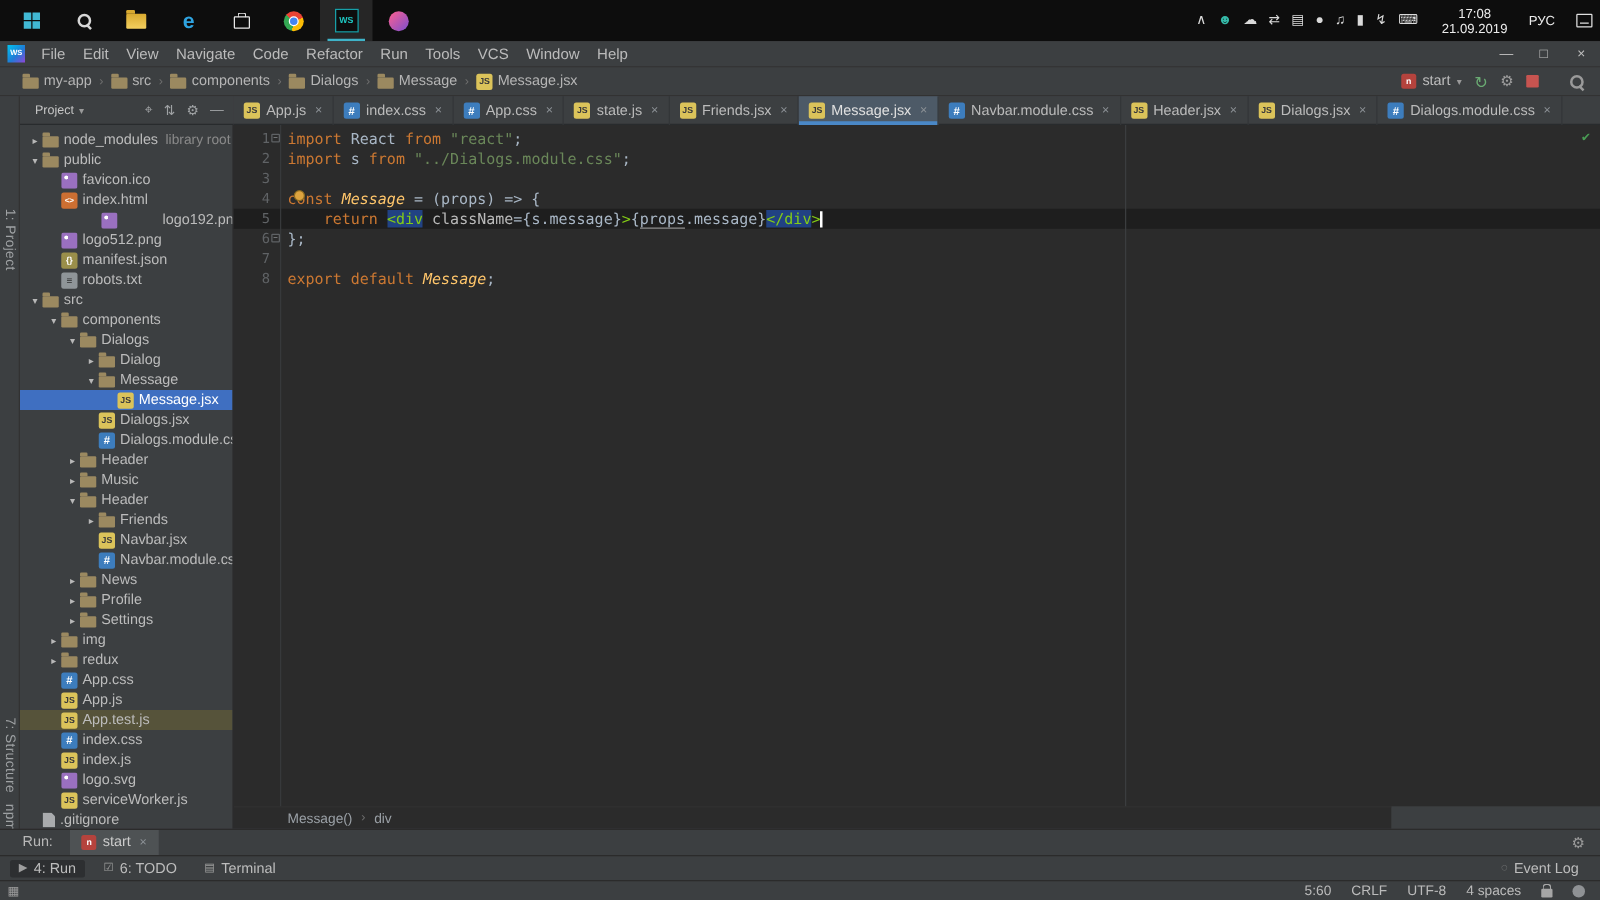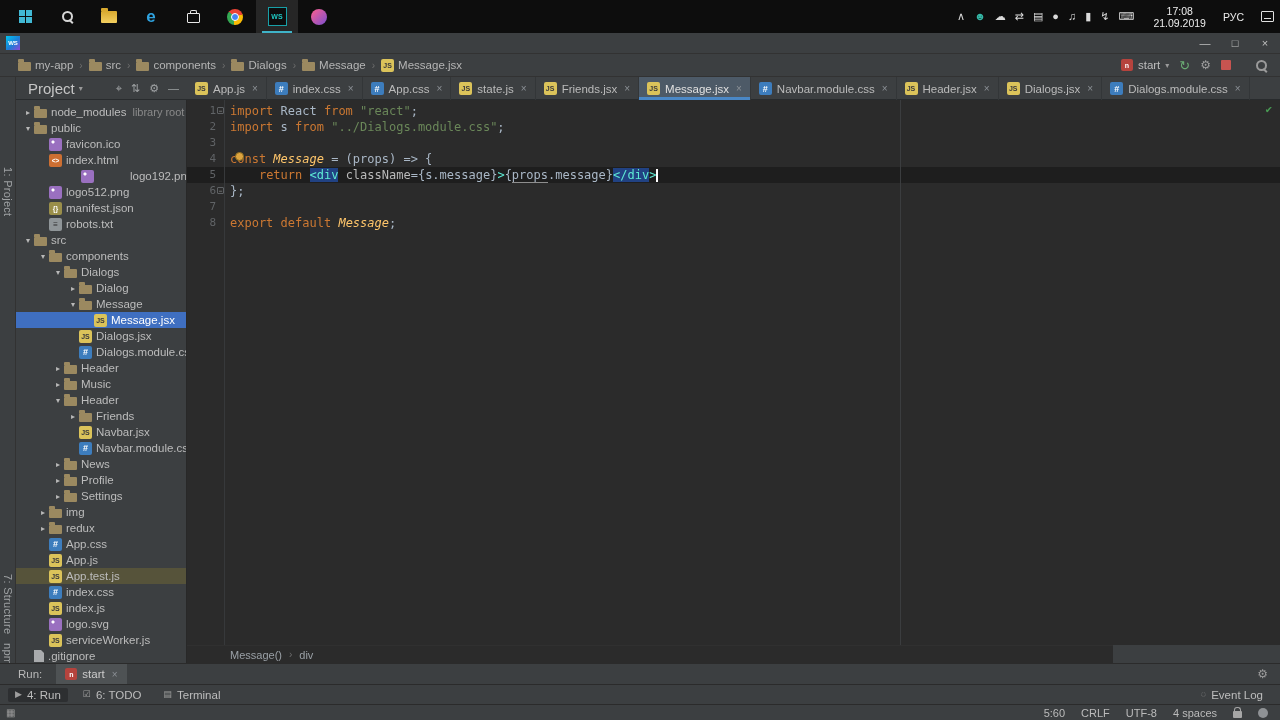--- a/index.html
+++ b/index.html
@@ -55,21 +55,21 @@
   .gear { color:#9e9e9e; font-size:12px; line-height:1; }
   .stop-sq { width:10px; height:10px; background:#c75450; border-radius:1px; display:inline-block; }
   .nav-mag { margin-left:14px; }
 
   
   .stripe-left { position:absolute; left:0; top:77px; width:16px; height:586px; background:#3c3f41; border-right:1px solid #323232; }
   .v-label { position:absolute; left:2px; writing-mode:vertical-rl; font-size:11px; color:#9fa2a4; letter-spacing:.3px; white-space:nowrap; }
 
   
   .project-header { position:absolute; left:16px; top:77px; width:171px; height:23px; background:#3c3f41; border-bottom:1px solid #282b2d; display:flex; align-items:center; padding:0 8px 0 12px; }
-  .ph-title { font-size:15px; color:#c6c6c6; }
+  .ph-title { font-size:10px; color:#c6c6c6; }
   .ph-icons { margin-left:auto; display:flex; gap:9px; color:#9fa2a4; font-size:11px; }
   .project-panel { position:absolute; left:16px; top:100px; width:171px; height:563px; background:#3c3f41; border-right:1px solid #282828; overflow:hidden; padding-top:4px; }
   .tree-row { display:flex; align-items:center; height:16px; font-size:11.5px; color:#bcbcbc; white-space:nowrap; overflow:hidden; }
   .tree-row.selected { background:#3f6fc1; color:#ffffff; }
   .tree-row.hl-test { background:#56533a; }
   .arrow { width:12px; flex:none; font-size:8px; color:#b8b8b8; text-align:center; }
   .tree-ic { flex:none; margin-right:4px; }
   .annotation { color:#8a8a8a; margin-left:6px; font-size:11px; }
 
   
@@ -97,21 +97,21 @@
   .code-row { display:flex; height:16px; line-height:16px; }
   .code-row.current { background:#1e1e1e; }
   .gutter { flex:none; width:37px; padding-right:8px; text-align:right; font-size:11px; color:#606366; position:relative; }
   .fold { position:absolute; right:0px; top:4px; width:7px; height:7px; border:1px solid #5f6265; border-radius:1px; color:#9da0a2; font-size:6px; line-height:5px; text-align:center; }
   .code { padding-left:6px; white-space:pre; }
   .gutter-sep { position:absolute; left:37px; top:0; bottom:0; width:1px; background:#37393b; z-index:2; }
   .wrap-guide { position:absolute; left:713px; top:0; bottom:0; width:1px; background:#3b3d3f; z-index:2; pointer-events:none; }
   .insp-ok { position:absolute; top:3px; right:8px; color:#499c54; font-size:11px; z-index:3; }
   .bulb { position:absolute; left:48px; top:52px; width:9px; height:9px; border-radius:50%; background:#dda43f; border:1px solid #8a6a20; z-index:3; }
   .tk-k { color:#cc7832; } .tk-d { color:#a9b7c6; } .tk-s { color:#6a8759; }
-  .tk-fn { color:#ffc66b; font-style:italic; } .tk-tag { color:#5eead4; } .tk-attr { color:#bababa; }
+  .tk-fn { color:#ffc66b; font-style:italic; } .tk-tag { color:#84cc16; } .tk-attr { color:#bababa; }
   .sel { background:#214283; }
   .tk-u { border-bottom:1px solid #8e8e8e; }
   .tk-caret { display:inline-block; width:2px; height:13px; background:#ffffff; vertical-align:text-bottom; }
 
   
   .editor-crumbs { position:absolute; left:187px; top:645px; width:926px; height:18px; background:#2b2b2b; border-top:1px solid #303030; display:flex; align-items:center; padding-left:43px; font-size:11px; color:#9aa0a6; }
   .editor-crumbs .crumb-sep { margin:0 7px; color:#6e6e6e; }
 
   
   .run-panel { position:absolute; left:0; top:663px; width:1280px; height:21px; background:#3c3f41; border-top:1px solid #2b2b2b; display:flex; align-items:center; padding-left:18px; }
@@ -188,20 +188,33 @@
       <div>17:08</div>
       <div>21.09.2019</div>
     </div>
     <div class="lang">РУС</div>
     <span class="action-center"></span>
   </div>
 </div>
 
 <div class="titlebar">
   <span class="ws-mini">WS</span>
+  <div class="menubar" style="display:flex">
+      <span class="menu-item">File</span>
+      <span class="menu-item">Edit</span>
+      <span class="menu-item">View</span>
+      <span class="menu-item">Navigate</span>
+      <span class="menu-item">Code</span>
+      <span class="menu-item">Refactor</span>
+      <span class="menu-item">Run</span>
+      <span class="menu-item">Tools</span>
+      <span class="menu-item">VCS</span>
+      <span class="menu-item">Window</span>
+      <span class="menu-item">Help</span>
+    </div>
   <div class="win-controls">
     <span>—</span>
     <span>□</span>
     <span>×</span>
   </div>
 </div>
 
 <div class="navbar">
   <div class="crumbs">
       <span class="crumb">

